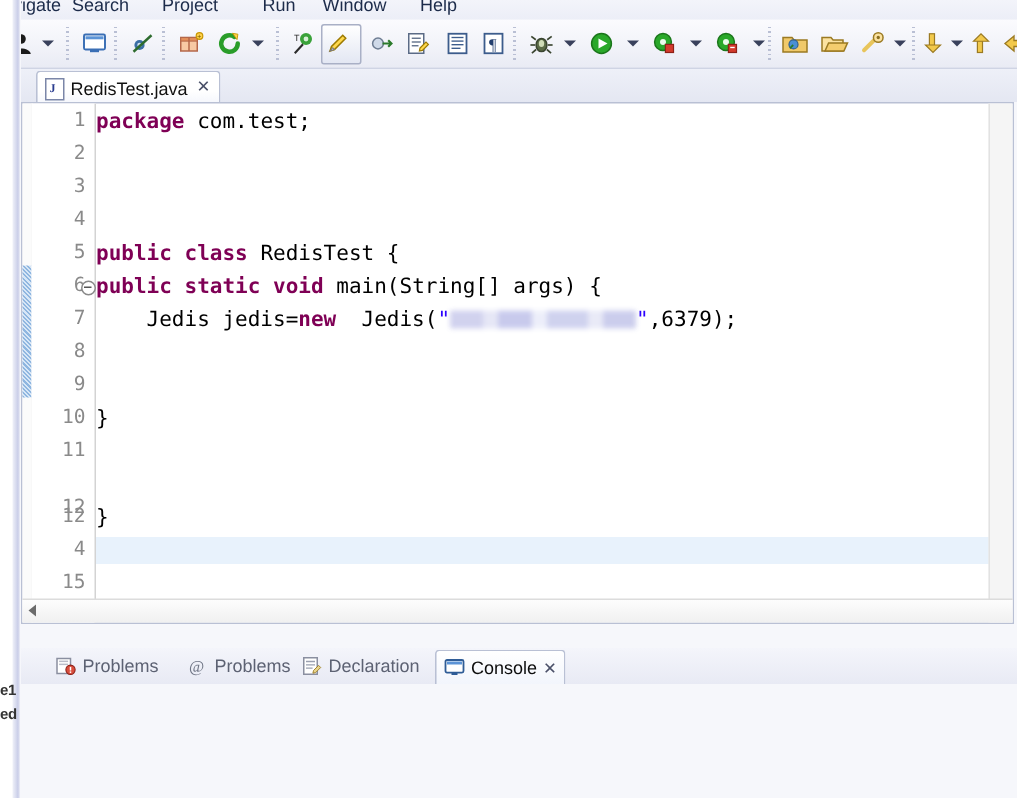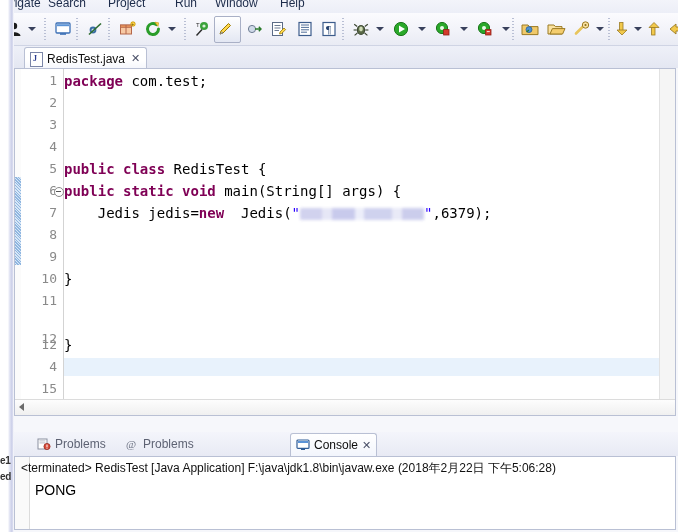--- a/index.html
+++ b/index.html
@@ -408,40 +408,47 @@
 
       <div class="ctab" style="left:106px">
         <span>
           <svg width="14" height="14" viewBox="0 0 14 14">
             <text x="1" y="11" font-size="11" fill="#6f7585" font-family="serif">@</text>
           </svg>
         </span>
         <span class="lbl">Problems</span>
       </div>
 
+      <div class="ctab" style="left:182px">
+        <span>
+          <svg width="14" height="14" viewBox="0 0 14 14">
+            <rect x="1.5" y="1.5" width="9" height="11" fill="#ffffff" stroke="#8a8fa0" stroke-width="1"></rect>
+            <line x1="3" y1="4" x2="9" y2="4" stroke="#9aa0b0" stroke-width=".9"></line>
+            <line x1="3" y1="6.2" x2="9" y2="6.2" stroke="#9aa0b0" stroke-width=".9"></line>
+            <line x1="3" y1="8.4" x2="7.4" y2="8.4" stroke="#9aa0b0" stroke-width=".9"></line>
+            <path d="M8 10 l3.4 -3.4 1.4 1.4 -3.4 3.4 -1.8 .4 z" fill="#e9d48a" stroke="#9b7a22" stroke-width=".6"></path>
+          </svg>
+        </span>
+        <span class="lbl">Declaration</span>
+      </div>
 
       <div class="ctab active" style="left:276px">
         <span>
           <svg width="14" height="14" viewBox="0 0 14 14">
             <rect x="1" y="2" width="12" height="8.4" rx="1" fill="#ffffff" stroke="#2f5c96" stroke-width="1.2"></rect>
             <rect x="2" y="3" width="10" height="2" fill="#5b93d6"></rect>
             <rect x="5" y="10.6" width="4" height="1.4" fill="#2f5c96"></rect>
           </svg>
         </span>
         <span class="lbl">Console</span>
         <span class="cls">✕</span>
       </div>
 
     </div>
 
-    <div class="cbody">
-      <div class="cgut"></div>
-      <div class="cterm">&lt;terminated&gt; RedisTest [Java Application] F:\java\jdk1.8\bin\javaw.exe (2018年2月22日 下午5:06:28)</div>
-      <div class="cout">PONG</div>
-    </div>
   </div>
 
   <div class="leftstrip">
     <div class="lsfill"></div>
     <div class="lsfrag" style="top:455px">e1</div>
     <div class="lsfrag" style="top:471px">ed</div>
   </div>
 
 </div>
 

